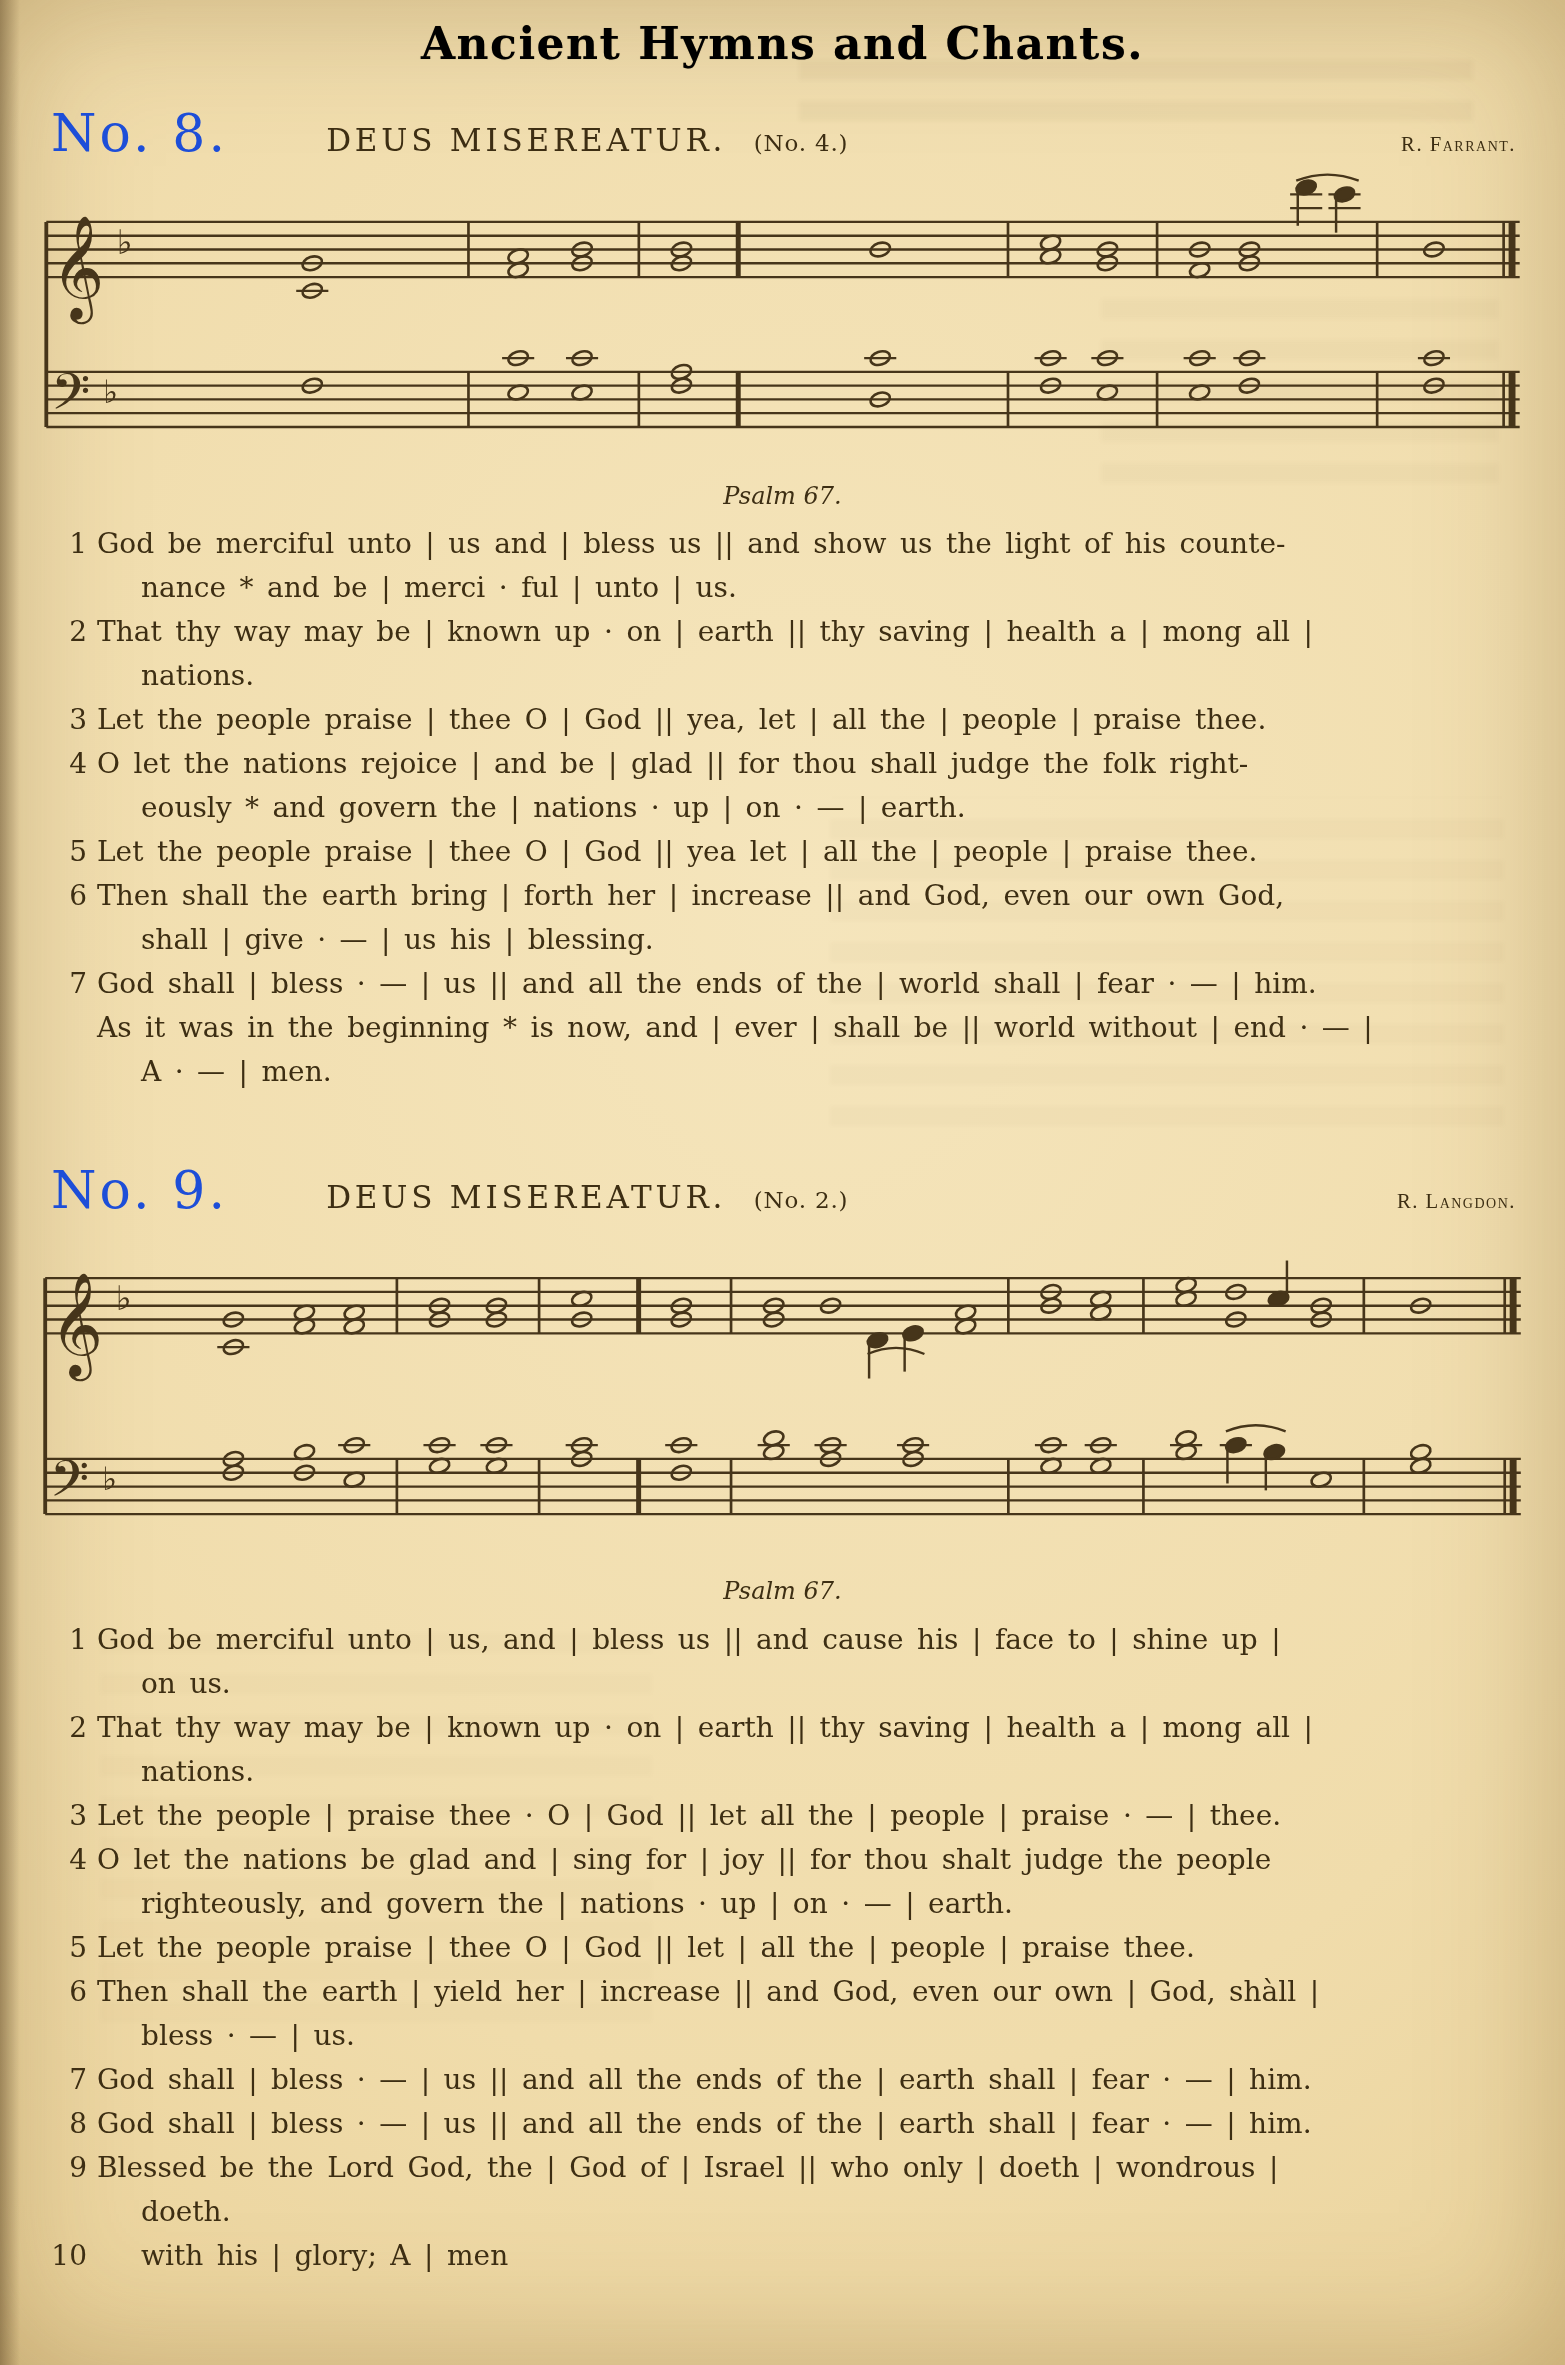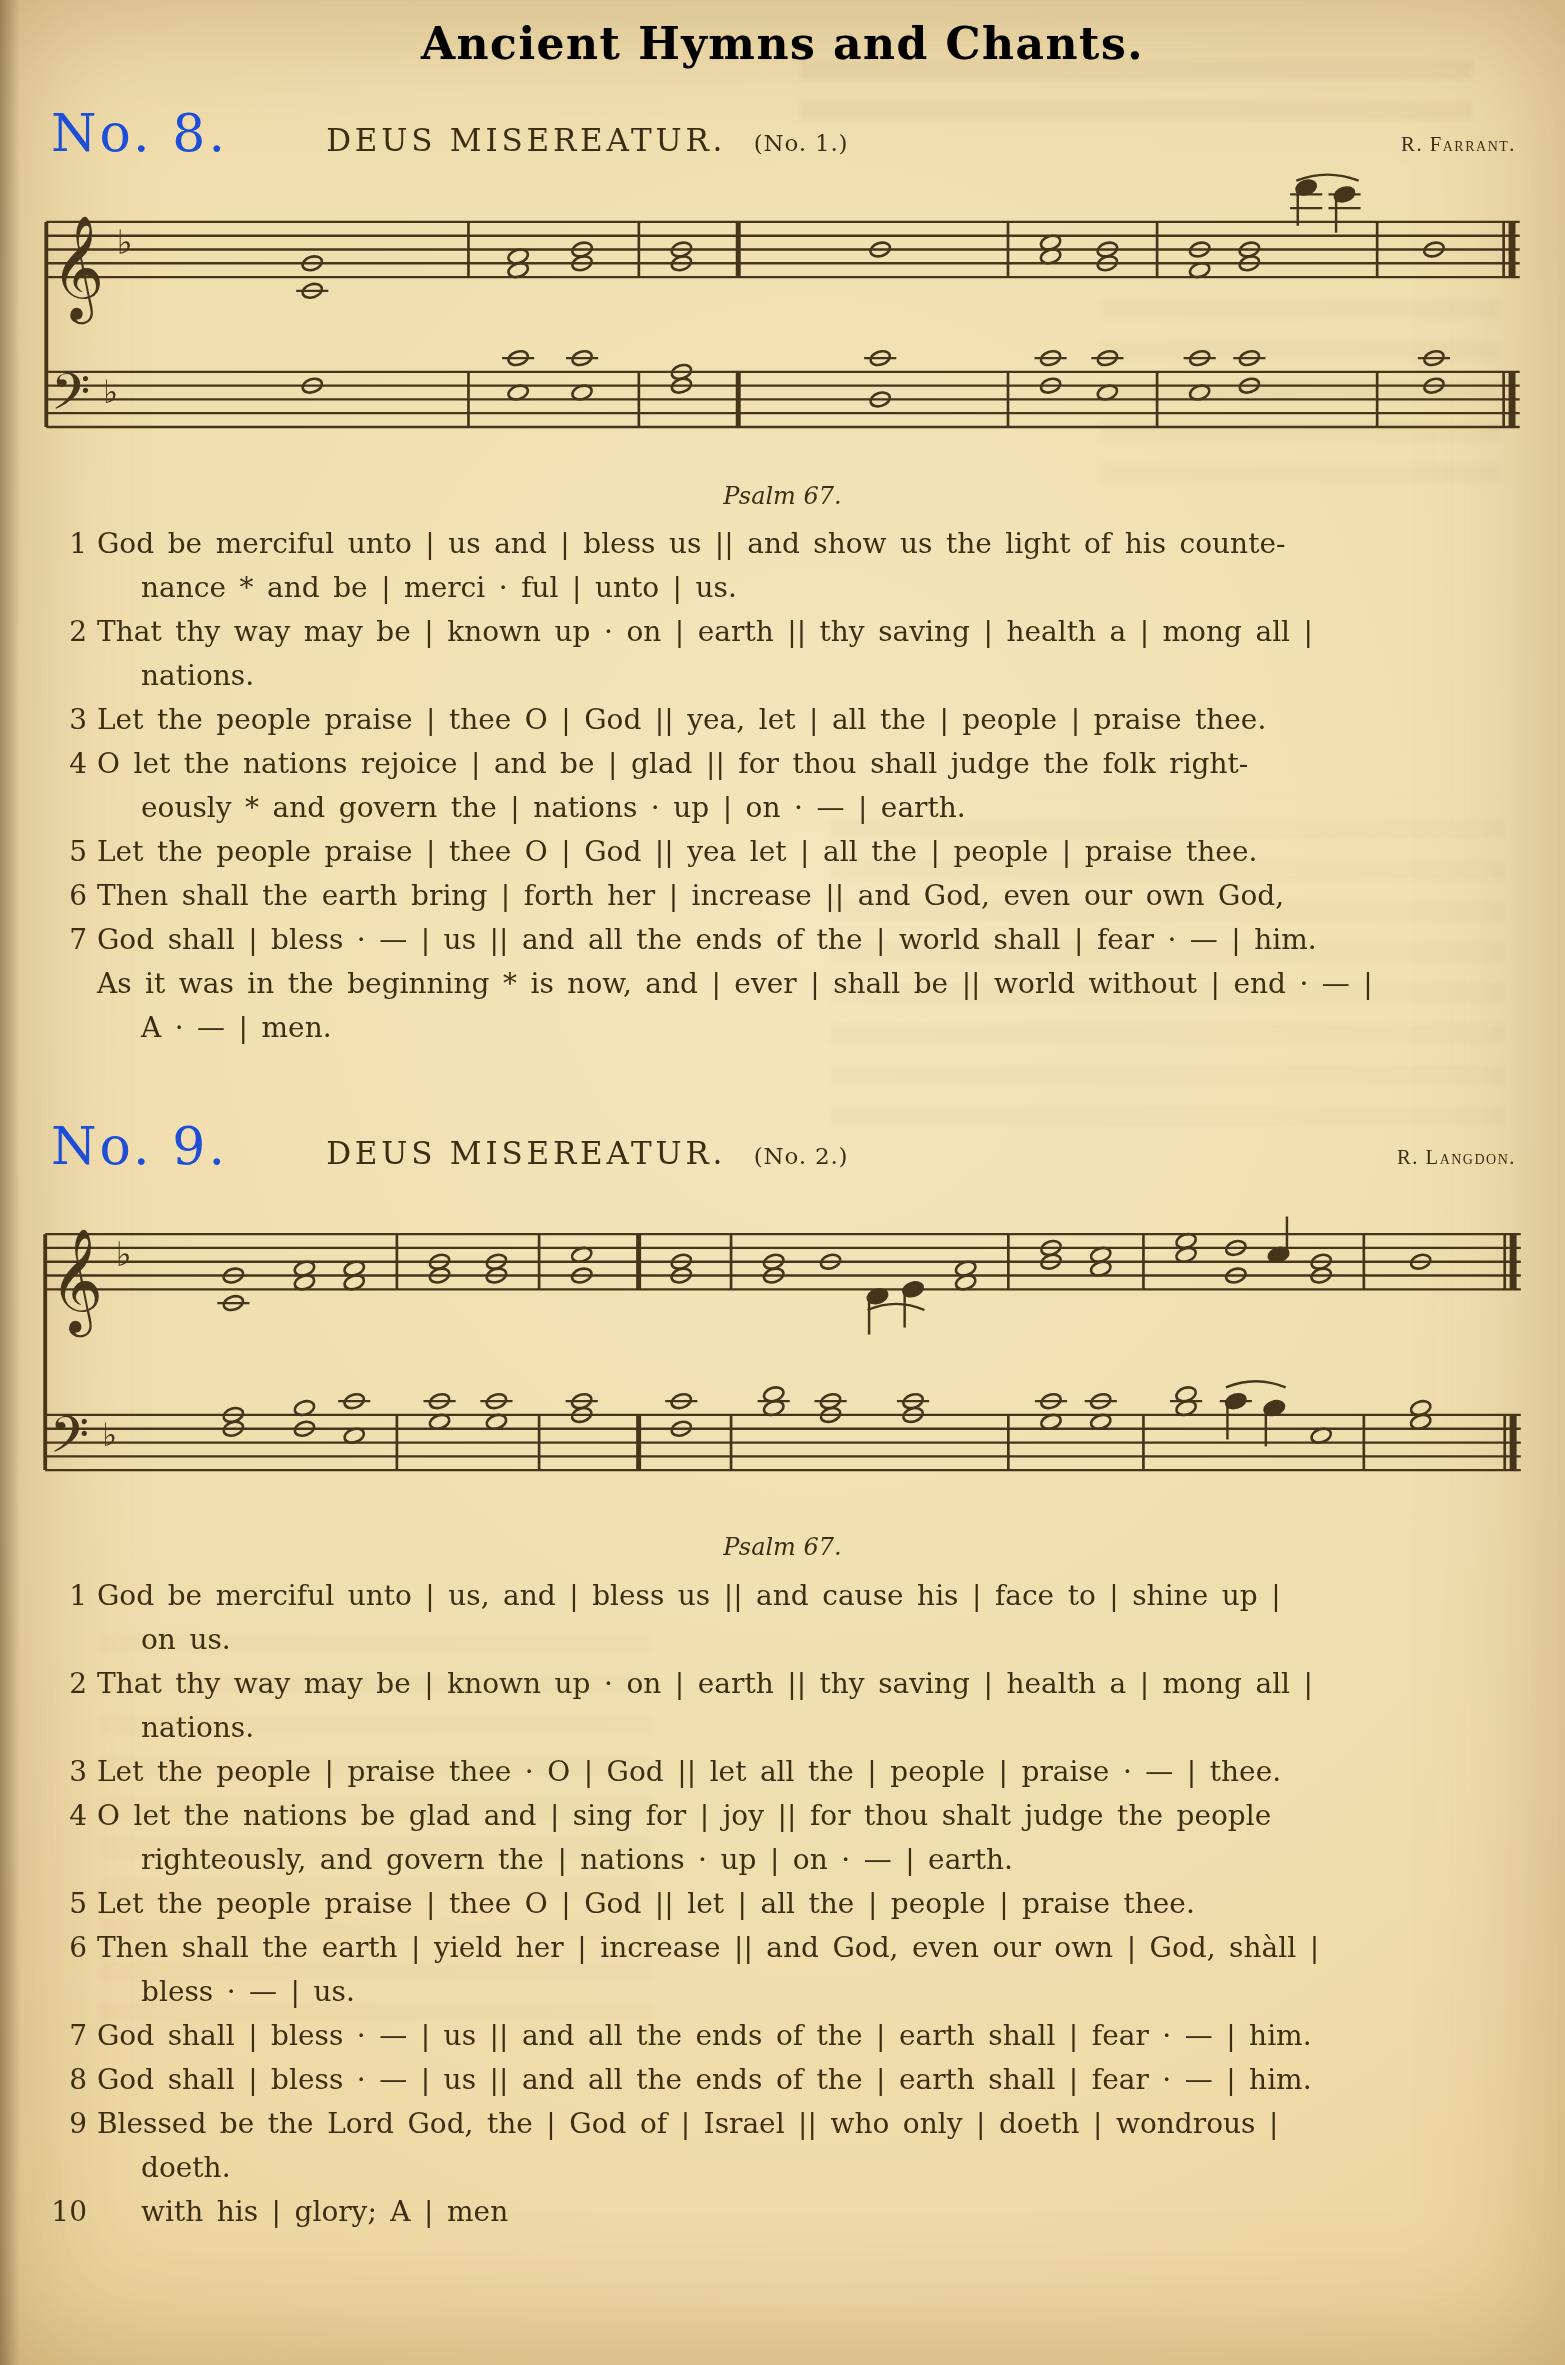--- a/index.html
+++ b/index.html
@@ -51,21 +51,21 @@
   <div class="ghost g2"></div>
   <div class="ghost g3"></div>
   <div class="ghost g4"></div>
 
   <div class="page-title">Ancient Hymns and Chants.</div>
 
   <section>
     <div class="hymn-head">
       <span class="hymn-no">No. 8.</span>
       <span class="hymn-title">DEUS MISEREATUR.</span>
-      <span class="hymn-subno">(No. 1.)</span>
+      <span class="hymn-subno">(No. 4.)</span>
       <span class="hymn-composer">R. Farrant.</span>
     </div>
     <svg class="music" width="1494" height="306" viewBox="0 0 1950 400">
         <line x1="12" y1="64" x2="12" y2="332" stroke="#46351a" stroke-width="5"></line>
         <line x1="12" y1="64" x2="1938" y2="64" stroke="#46351a" stroke-width="3"></line>
         <line x1="12" y1="82" x2="1938" y2="82" stroke="#46351a" stroke-width="3"></line>
         <line x1="12" y1="100" x2="1938" y2="100" stroke="#46351a" stroke-width="3"></line>
         <line x1="12" y1="118" x2="1938" y2="118" stroke="#46351a" stroke-width="3"></line>
         <line x1="12" y1="136" x2="1938" y2="136" stroke="#46351a" stroke-width="3"></line>
         <text x="18" y="164" fill="#46351a" font-size="118" class="clef">𝄞</text>
@@ -181,20 +181,21 @@
         <div class="verse">
           <span class="vnum">5</span>
           <div class="vbody">
             <div>Let the people praise | thee O | God || yea let | all the | people | praise thee.</div>
           </div>
         </div>
         <div class="verse">
           <span class="vnum">6</span>
           <div class="vbody">
             <div>Then shall the earth bring | forth her | increase || and God, even our own God,</div>
+            <div class="cont">shall | give · — | us his | blessing.</div>
           </div>
         </div>
         <div class="verse">
           <span class="vnum">7</span>
           <div class="vbody">
             <div>God shall | bless · — | us || and all the ends of the | world shall | fear · — | him.</div>
           </div>
         </div>
         <div class="verse">
           <span class="vnum"></span>

